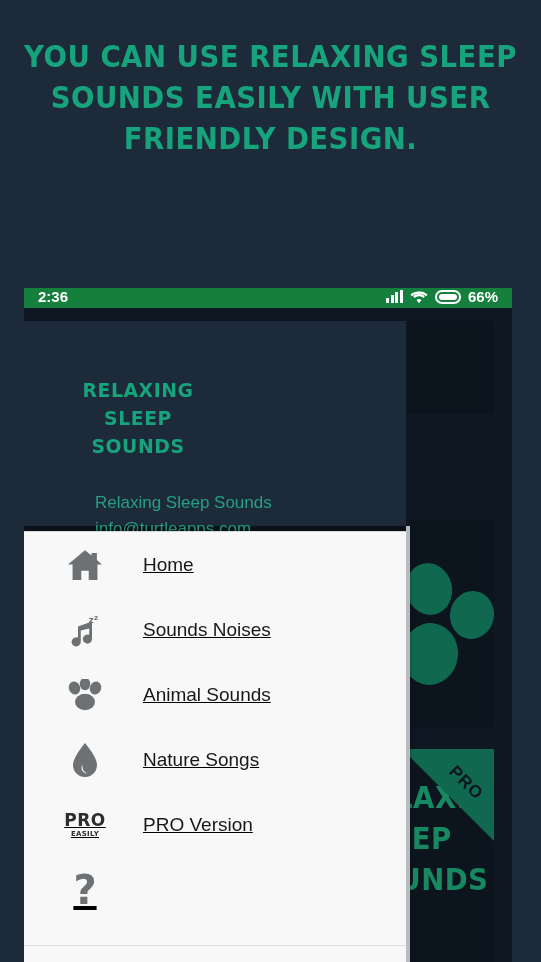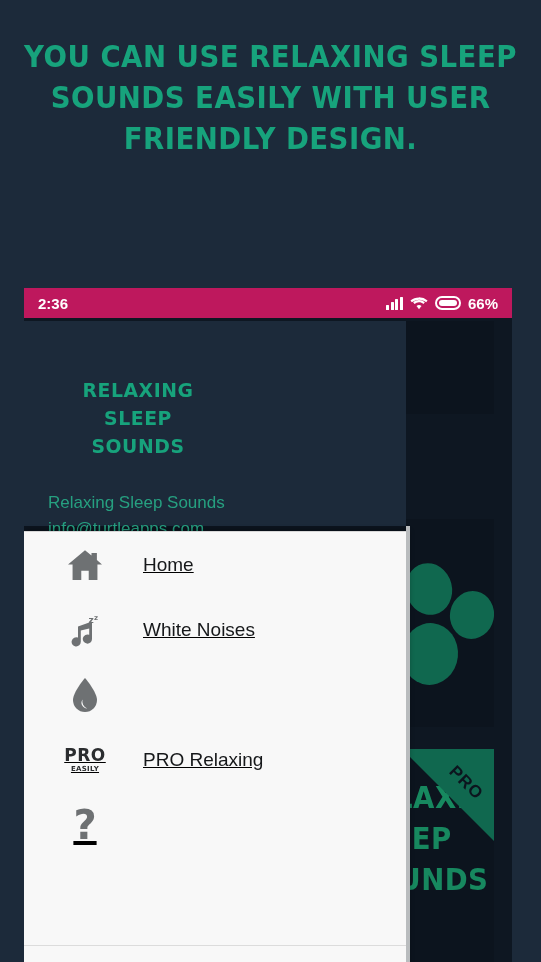--- a/index.html
+++ b/index.html
@@ -41,24 +41,24 @@
     height: 674px;
     background: #0e1722;
     overflow: hidden;
   }
 
   
   #status-bar {
     position: absolute;
     left: 0; top: 0;
     width: 488px;
-    height: 30px;
-    background: #be185d;
+    height: 20px;
+    background: #15803d;
     display: flex;
-    align-items: center;
+    align-items: flex-start;
     justify-content: space-between;
     padding: 0 14px;
     box-sizing: border-box;
   }
   #status-bar .clock {
     color: #ffffff;
     font-size: 15px;
     font-weight: bold;
   }
   #status-right {
@@ -193,21 +193,21 @@
   }
   #drawer-app-title span { display: block; }
   #drawer-account {
     position: absolute;
     left: 24px;
     top: 169px;
     color: #26a080;
     font-size: 17px;
     line-height: 26px;
   }
-  #drawer-account span { display:block; }
+  #drawer-account span { display:block;margin-left:47px; }
 
   #drawer-panel {
     position: absolute;
     left: 0;
     top: 243px;
     width: 382px;
     height: 436px;
     background: #f8f8f8;
     border-top: 1px solid #d8d8d8;
     box-shadow: 2px 0 6px rgba(0,0,0,.45);
@@ -354,41 +354,53 @@
       </div>
 
       <div class="drawer-item">
         <span class="item-icon">
           <svg width="34" height="34" viewBox="0 0 34 34" aria-hidden="true">
             <path class="icon-glyph" d="M10 13.5v11.1a4.6 4.6 0 1 0 2.8 4.2V17.6l8.4-2v6.2a4.6 4.6 0 1 0 2.8 4.2V8.4z"></path>
             <text class="icon-glyph" x="20.5" y="10" font-family="DejaVu Sans, sans-serif" font-size="9" font-weight="bold">z</text>
             <text class="icon-glyph" x="26" y="6.5" font-family="DejaVu Sans, sans-serif" font-size="7" font-weight="bold">z</text>
           </svg>
         </span>
-        <span class="item-label">White Noises</span>
-      </div>
-
+        <span class="item-label">Sounds Noises</span>
+      </div>
+
+      <div class="drawer-item">
+        <span class="item-icon">
+          <svg width="36" height="32" viewBox="0 0 36 32" aria-hidden="true">
+            <ellipse class="icon-glyph" cx="7.5" cy="9" rx="5.6" ry="6.6" transform="rotate(-20 7.5 9)"></ellipse>
+            <ellipse class="icon-glyph" cx="18" cy="5" rx="5.2" ry="6.2"></ellipse>
+            <ellipse class="icon-glyph" cx="28.5" cy="9" rx="5.6" ry="6.6" transform="rotate(20 28.5 9)"></ellipse>
+            <ellipse class="icon-glyph" cx="18" cy="23" rx="10" ry="8.2"></ellipse>
+          </svg>
+        </span>
+        <span class="item-label">Animal Sounds</span>
+      </div>
 
       <div class="drawer-item">
         <span class="item-icon">
           <svg width="28" height="36" viewBox="0 0 28 36" aria-hidden="true">
             <path class="icon-glyph" d="M14 1C14 1 2 15 2 23a12 12 0 0 0 24 0C26 15 14 1 14 1z"></path>
             <path fill="#f8f8f8" d="M11.6 22.4a5.7 5.7 0 0 0 4.6 9.1 7.5 7.5 0 0 1-4.6-9.1z"></path>
           </svg>
         </span>
+        <span class="item-label">Nature Songs</span>
       </div>
 
       <div class="drawer-item">
         <span class="item-icon">
           <span class="pro-icon-txt">
             <span class="big">PRO</span>
             <span class="small">EASILY</span>
           </span>
         </span>
-        <span class="item-label">PRO Relaxing</span>
+        <span class="item-label">PRO Version</span>
       </div>
 
       <div class="drawer-item">
         <span class="item-icon">
           <span class="qmark">?</span>
         </span>
       </div>
 
       <div id="drawer-footer-divider"></div>
     </div>

